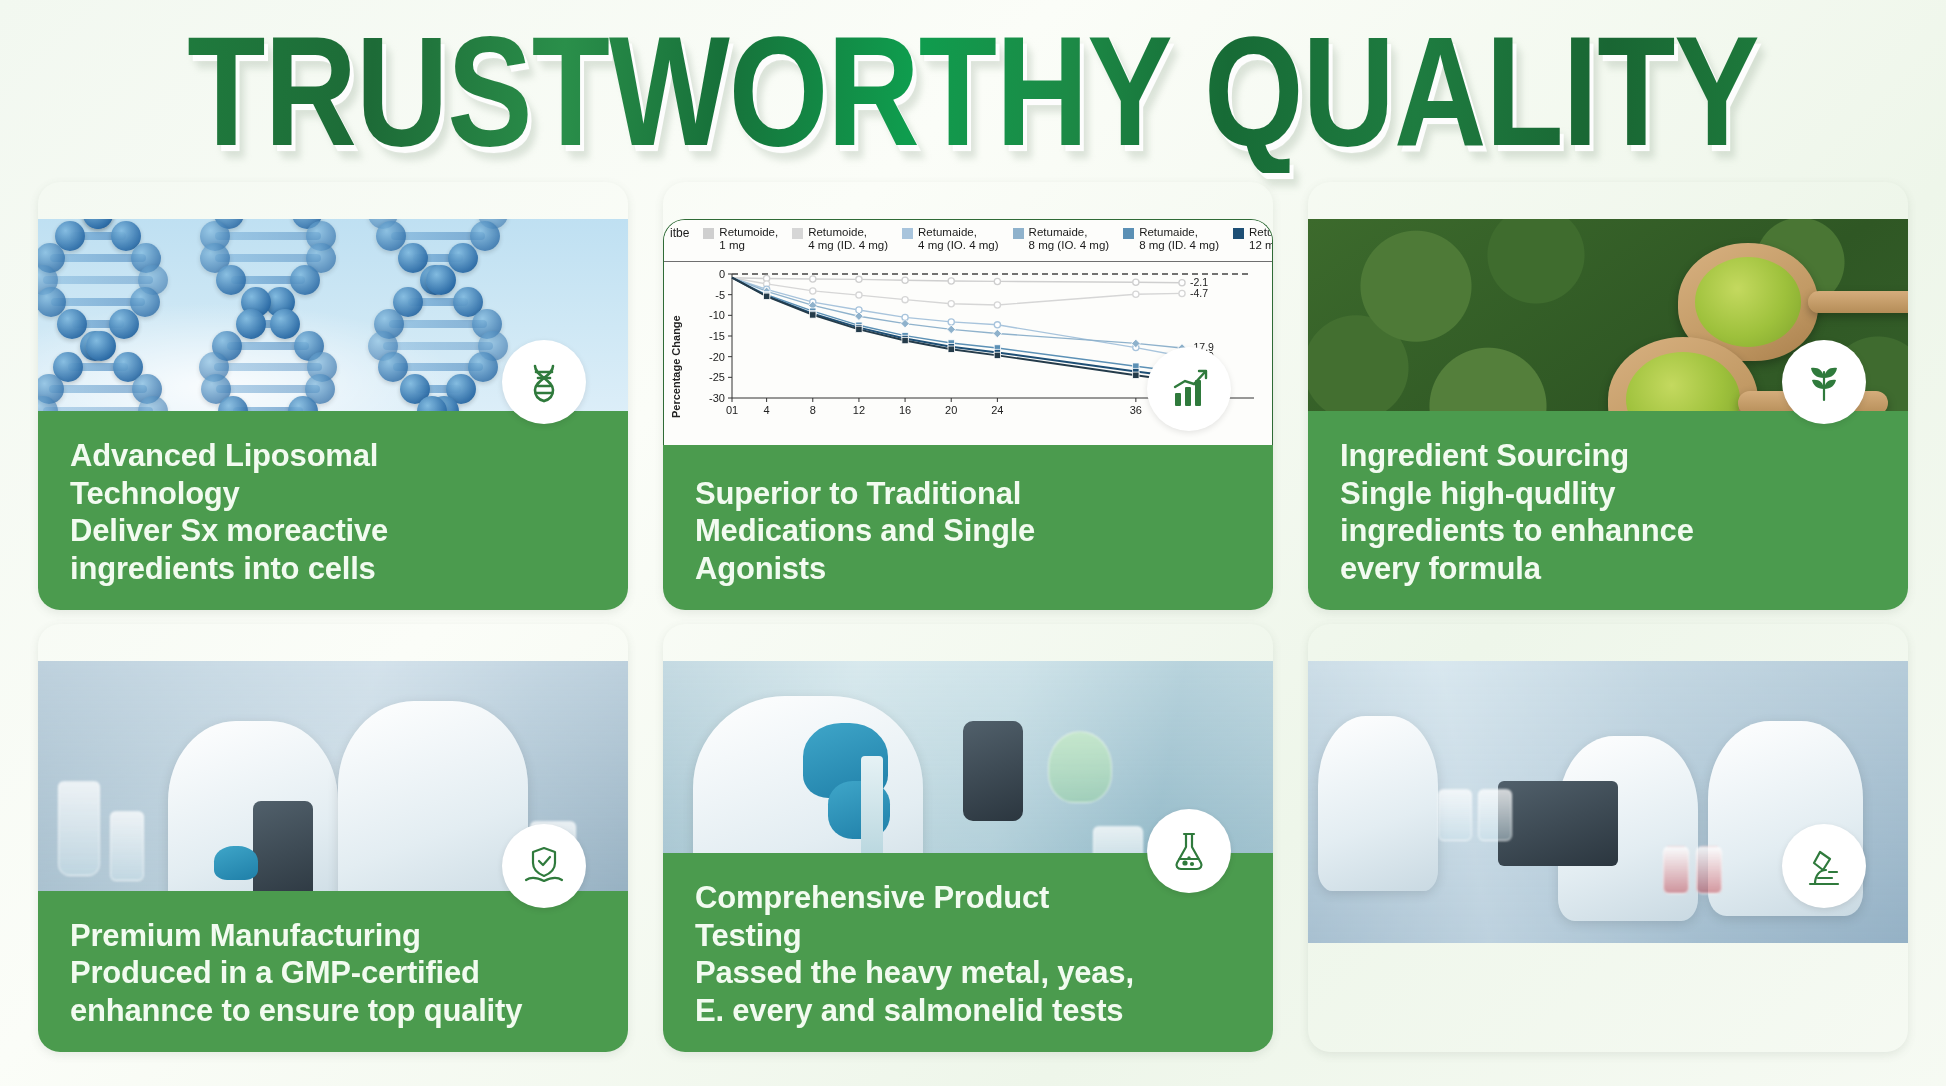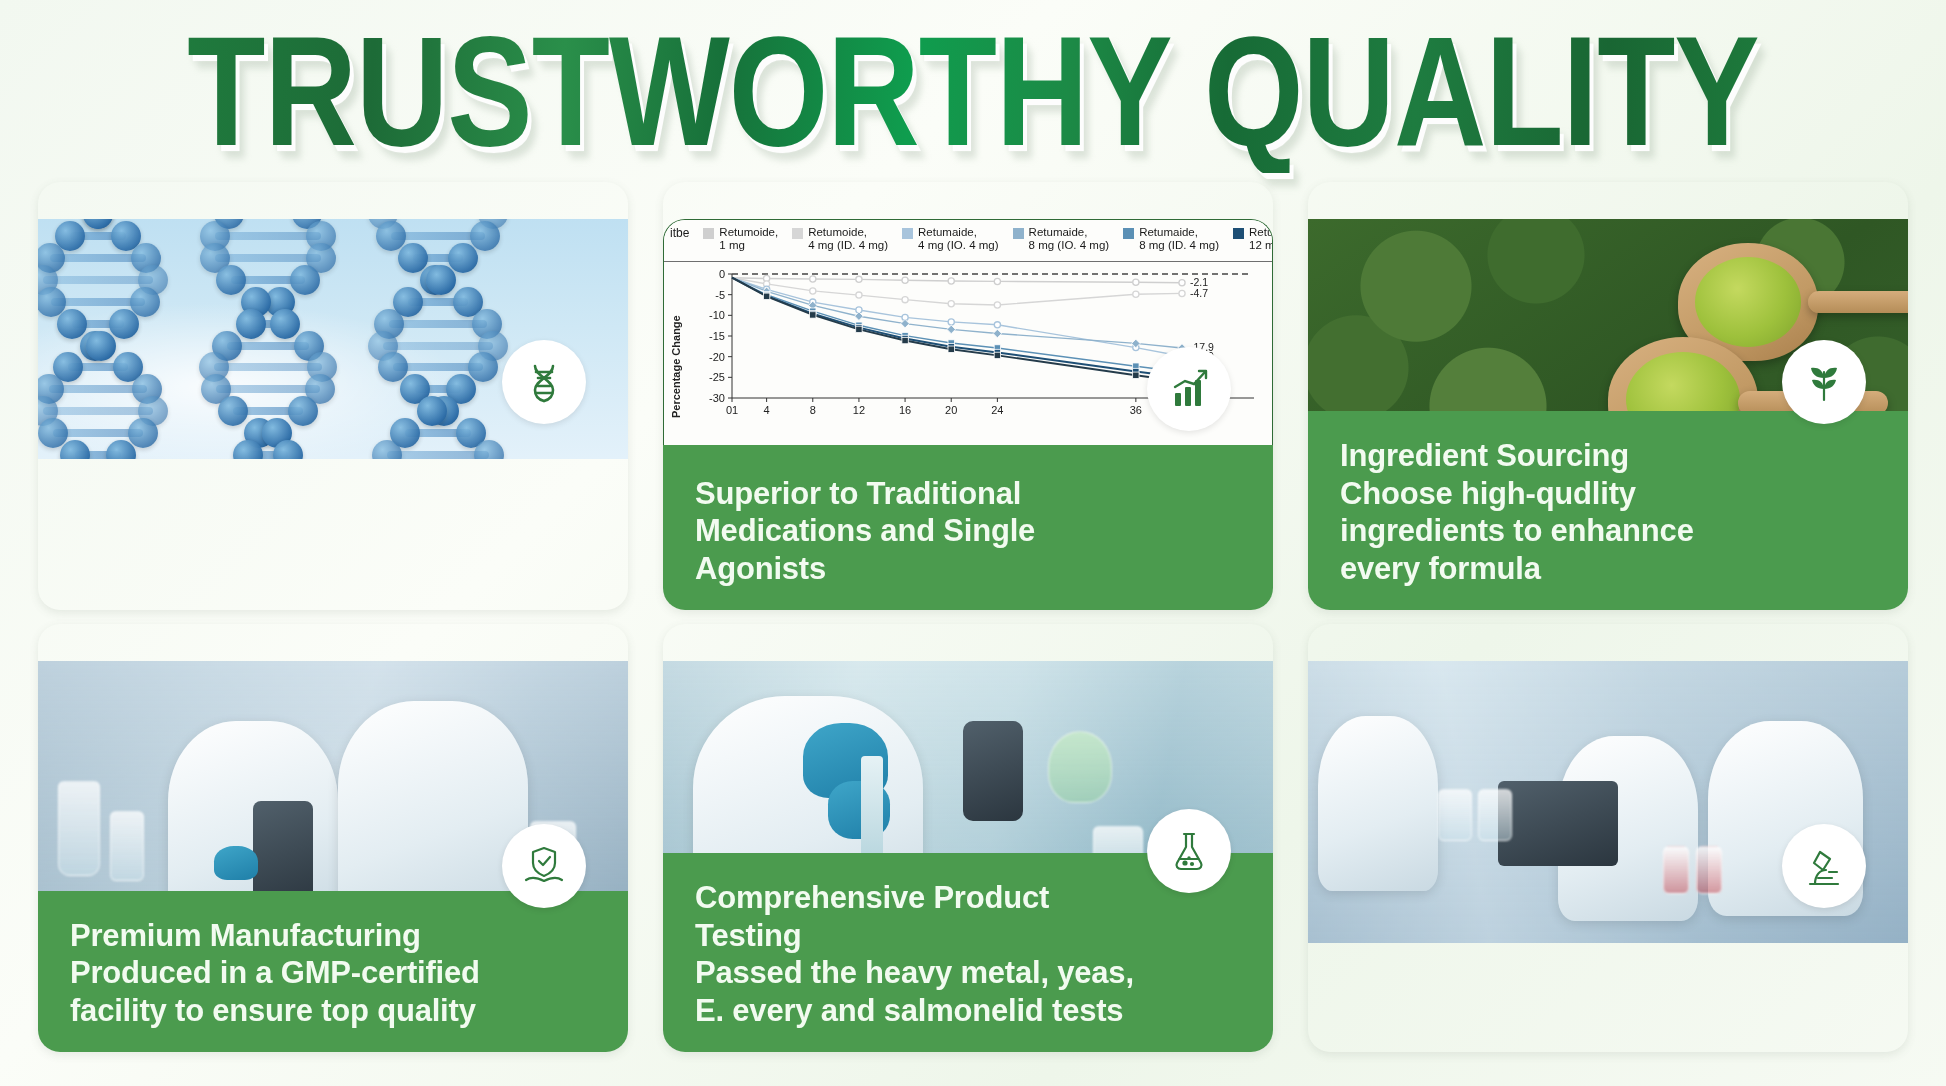--- a/index.html
+++ b/index.html
@@ -353,20 +353,24 @@
             <div style="position: absolute; width: 30px; height: 30px; border-radius: 50%; left: 390.584px; top: 177.308px; background: radial-gradient(circle at 35% 32%, rgb(130, 187, 224), rgb(47, 110, 168) 70%, rgb(29, 79, 124)); box-shadow: rgba(0, 0, 0, 0.2) 0px 2px 5px; opacity: 0.997675;"></div>
             <div style="position: absolute; width: 30px; height: 30px; border-radius: 50%; left: 379.416px; top: 177.308px; background: radial-gradient(circle at 35% 32%, rgb(130, 187, 224), rgb(47, 110, 168) 70%, rgb(29, 79, 124)); box-shadow: rgba(0, 0, 0, 0.2) 0px 2px 5px; opacity: 0.997675;"></div>
             <div class="rung" style="left: 367.448px; top: 210.231px; width: 65.1039px; opacity: 0.732116;"></div>
             <div style="position: absolute; width: 30px; height: 30px; border-radius: 50%; left: 417.552px; top: 199.231px; background: radial-gradient(circle at 35% 32%, rgb(130, 187, 224), rgb(47, 110, 168) 70%, rgb(29, 79, 124)); box-shadow: rgba(0, 0, 0, 0.2) 0px 2px 5px; opacity: 0.912721;"></div>
             <div style="position: absolute; width: 30px; height: 30px; border-radius: 50%; left: 352.448px; top: 199.231px; background: radial-gradient(circle at 35% 32%, rgb(130, 187, 224), rgb(47, 110, 168) 70%, rgb(29, 79, 124)); box-shadow: rgba(0, 0, 0, 0.2) 0px 2px 5px; opacity: 0.912721;"></div>
             <div class="rung" style="left: 349.466px; top: 232.154px; width: 101.067px; opacity: 0.588159;"></div>
             <div style="position: absolute; width: 30px; height: 30px; border-radius: 50%; left: 435.534px; top: 221.154px; background: radial-gradient(circle at 35% 32%, rgb(130, 187, 224), rgb(47, 110, 168) 70%, rgb(29, 79, 124)); box-shadow: rgba(0, 0, 0, 0.2) 0px 2px 5px; opacity: 0.727634;"></div>
             <div style="position: absolute; width: 30px; height: 30px; border-radius: 50%; left: 334.466px; top: 221.154px; background: radial-gradient(circle at 35% 32%, rgb(130, 187, 224), rgb(47, 110, 168) 70%, rgb(29, 79, 124)); box-shadow: rgba(0, 0, 0, 0.2) 0px 2px 5px; opacity: 0.727634;"></div>
           </div>
       </div>
+      <div class="caption">Advanced Liposomal
+Technology
+Deliver Sx moreactive
+ingredients into cells</div>
     </div>
     <div class="badge" style="top:158px;">
       <svg width="52" height="52" viewBox="0 0 52 52">
         <g stroke="#2f7a3c" stroke-width="2.6" fill="none" stroke-linecap="round">
           <path d="M17 10 C17 20, 35 24, 35 34 C35 41, 30 44, 26 45"></path>
           <path d="M35 10 C35 20, 17 24, 17 34 C17 41, 22 44, 26 45"></path>
           <path d="M18 16 L34 16"></path>
             <path d="M20 22 L32 22"></path>
           <path d="M20 30 L32 30"></path>
             <path d="M18 37 L34 37"></path>
@@ -543,21 +547,21 @@
             <div class="powder"></div>
           </div>
           <div class="handle spoon" style="width:130px;height:22px;top:72px;right:-30px;border-radius:11px;background:linear-gradient(180deg,#d5ad7c,#b58d58);"></div>
           <div class="spoon" style="width:150px;height:125px;top:118px;right:150px;">
             <div class="powder"></div>
           </div>
           <div class="handle spoon" style="width:150px;height:24px;top:172px;right:20px;border-radius:12px;background:linear-gradient(180deg,#d5ad7c,#b58d58);"></div>
         </div>
       </div>
       <div class="caption">Ingredient Sourcing
-Choose high-qudlity
+Single high-qudlity
 ingredients to enhannce
 every formula</div>
     </div>
     <div class="badge" style="top:158px;">
       <svg width="52" height="52" viewBox="0 0 52 52">
         <g stroke="#2f7a3c" stroke-width="2.2" fill="none" stroke-linecap="round">
           <path d="M26 44 L26 16"></path>
           <path d="M26 22 C18 22, 14 18, 13 12 C20 11, 25 14, 26 22Z" fill="#2f7a3c" stroke="none"></path>
           <path d="M26 22 C34 22, 38 18, 39 12 C32 11, 27 14, 26 22Z" fill="#2f7a3c" stroke="none"></path>
           <path d="M26 33 C19 33, 15 29, 14 24 C21 23, 25 26, 26 33Z" fill="#2f7a3c" stroke="none"></path>
@@ -576,21 +580,21 @@
           <div class="scope" style="width:60px;height:105px;left:215px;top:140px;border-radius:8px;"></div>
           <div class="scope" style="width:110px;height:16px;left:190px;top:238px;border-radius:6px;"></div>
           <div class="glassware blur" style="width:42px;height:95px;left:20px;top:120px;border-radius:6px 6px 12px 12px;"></div>
           <div class="glassware blur" style="width:34px;height:70px;left:72px;top:150px;"></div>
           <div class="glassware blur" style="width:46px;height:60px;left:492px;top:160px;"></div>
           <div class="blue-glove" style="width:44px;height:34px;left:176px;top:185px;"></div>
         </div>
       </div>
       <div class="caption">Premium Manufacturing
 Produced in a GMP-certified
-facility to ensure top quality</div>
+enhannce to ensure top quality</div>
     </div>
     <div class="badge" style="top:200px;">
       <svg width="52" height="52" viewBox="0 0 52 52">
         <g stroke="#2f7a3c" stroke-width="2.2" fill="none" stroke-linecap="round" stroke-linejoin="round">
           <path d="M26 8 L37 12 V23 C37 30, 31 34, 26 36 C21 34, 15 30, 15 23 V12 Z"></path>
           <path d="M21 21 L25 25 L32 17"></path>
           <path d="M8 40 C14 36, 20 38, 26 41 C32 38, 38 36, 44 40"></path>
         </g>
       </svg>
     </div>

